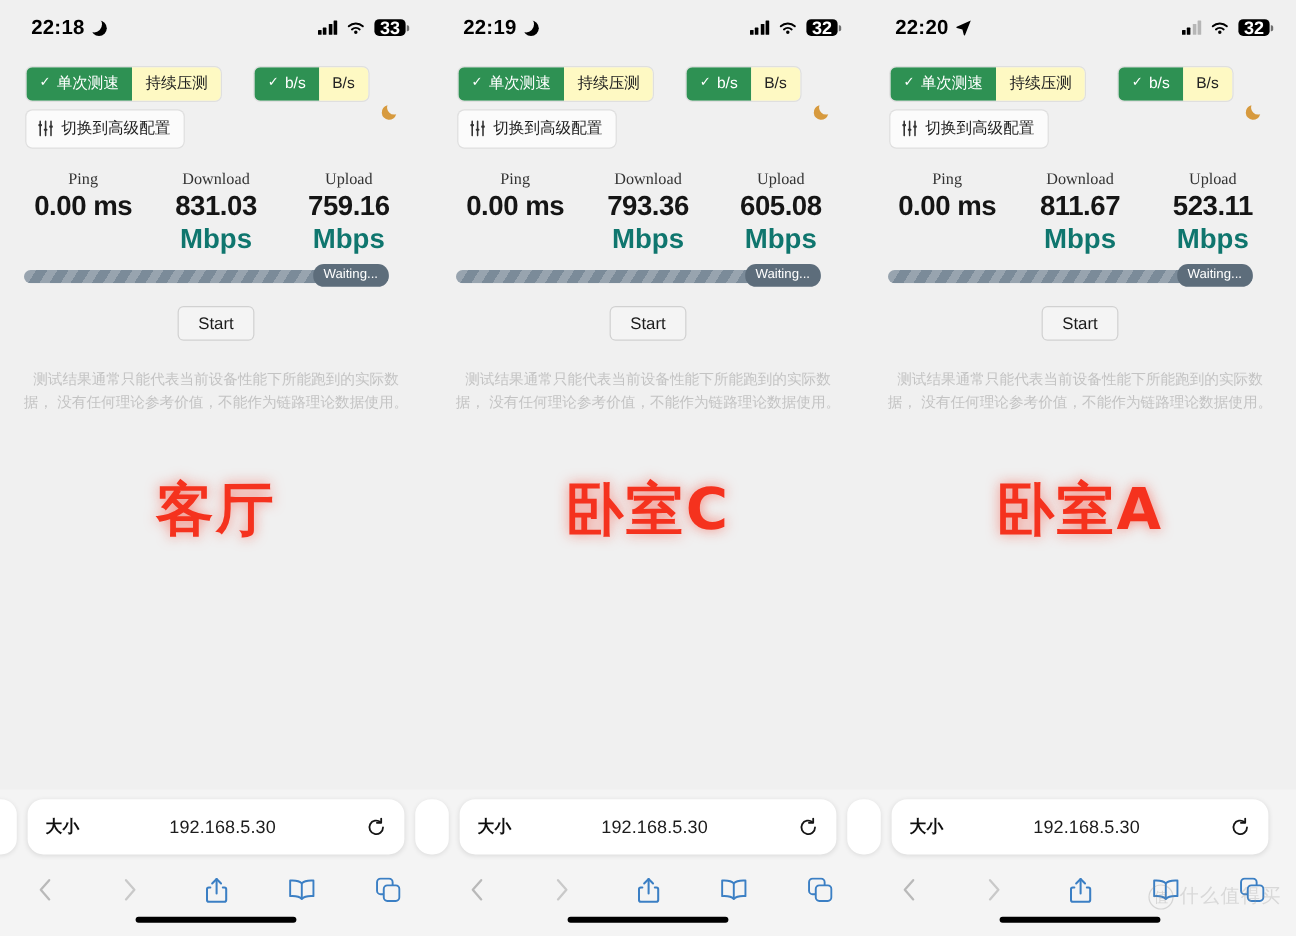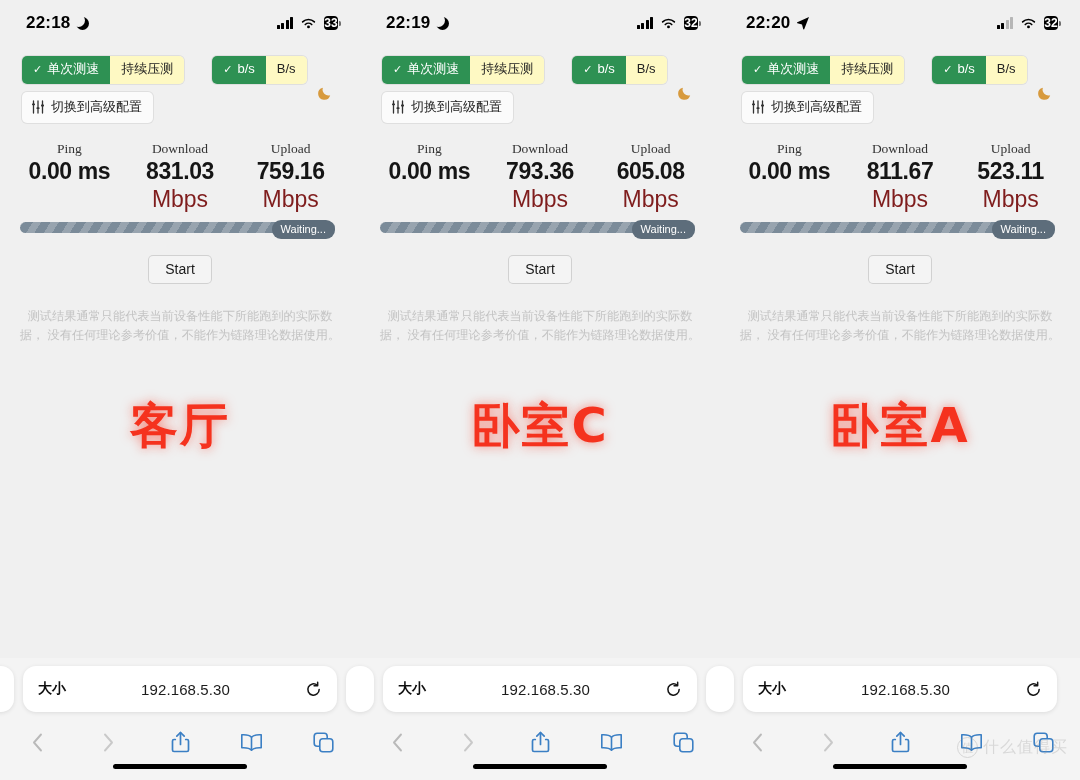--- a/index.html
+++ b/index.html
@@ -93,26 +93,26 @@
     background: #000;
     border-radius: 0.5px;
   }
   .signal i:nth-child(1) { height: 4px; }
   .signal i:nth-child(2) { height: 6px; }
   .signal i:nth-child(3) { height: 9px; }
   .signal i:nth-child(4) { height: 12px; }
   .signal i.dim { background: #b6b6b6; }
   .wifi { width: 17px; height: 13px; }
   .battery {
-    width: 14px;
+    width: 26px;
     height: 14px;
     border-radius: 4px;
     background: #000;
     color: #fff;
-    font-size: 12px;
+    font-size: 15px;
     font-weight: bold;
     display: flex;
     align-items: center;
     justify-content: center;
     position: relative;
   }
   .battery::after {
     content: "";
     position: absolute;
     right: -3px;
@@ -209,31 +209,32 @@
   .metric .val {
     font-size: 23px;
     font-weight: bold;
     color: #151515;
     line-height: 1.2;
     letter-spacing: -0.4px;
     white-space: nowrap;
   }
   .metric .unit {
     font-size: 23px;
-    font-weight: normal;
-    color: #7f1d1d;
+    font-weight: bold;
+    color: #0f766e;
     line-height: 1.2;
   }
 
   
   .prog-wrap {
-    margin: 9px 25px 0 20px;
+    margin: 9px 36px 0 20px;
     position: relative;
     height: 16px;
     display: flex;
+    align-items: center;
   }
   .prog-bar {
     flex: 1;
     height: 11px;
     border-radius: 6px;
     background-color: #7b8b99;
     background-image: repeating-linear-gradient(
       -58deg,
       rgba(255,255,255,0.22) 0px,
       rgba(255,255,255,0.22) 7px,

